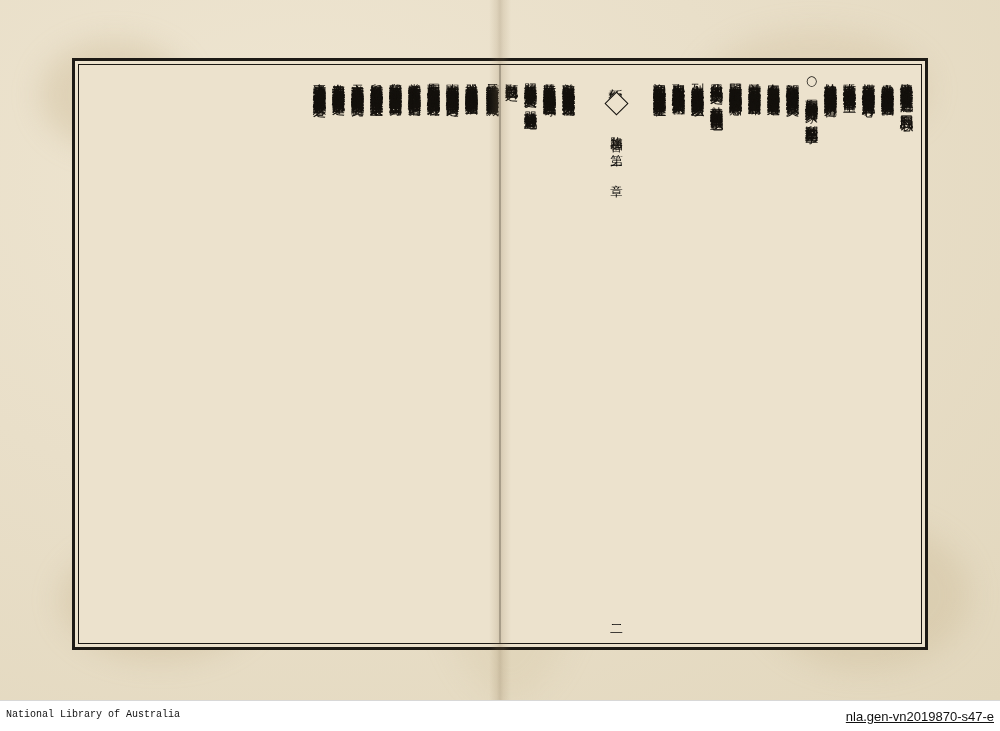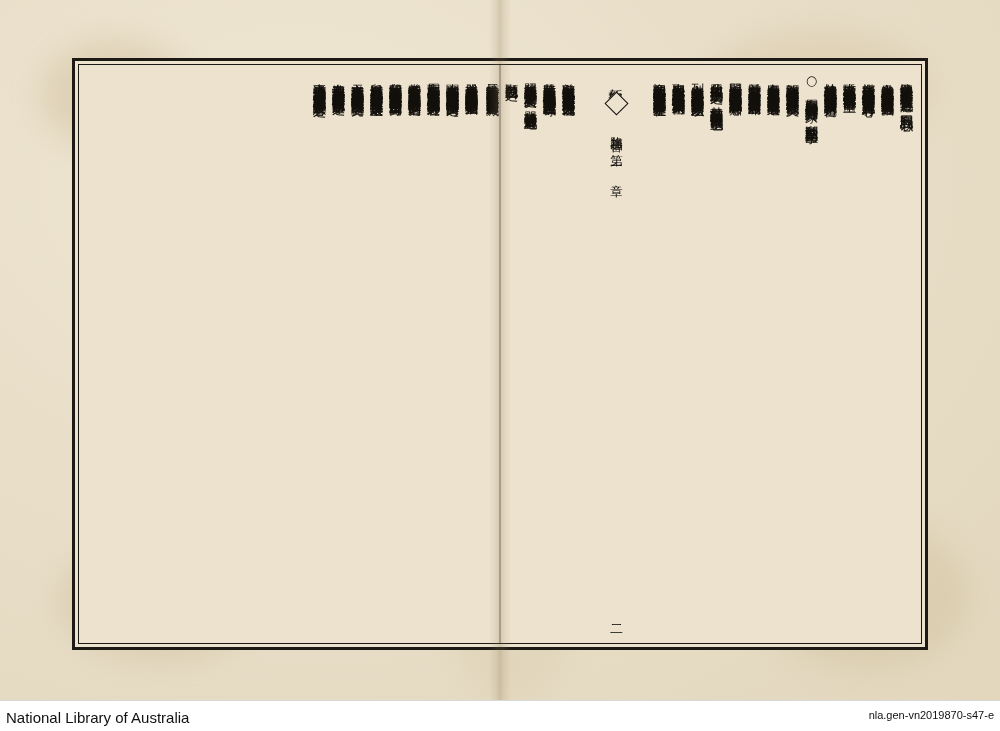--- a/index.html
+++ b/index.html
@@ -177,31 +177,32 @@
     top: 700px;
     width: 1000px;
     height: 31px;
     background: #ffffff;
     border-top: 1px solid #d8d8d8;
   }
   #footer .lib {
     position: absolute;
     left: 6px;
     top: 8px;
-    font-family: Liberation Sans, sans-serif;
-    font-size: 15px;
+    font-family: Liberation Mono, monospace;
+    font-size: 10px;
     color: #111;
   }
   #footer .nla {
     position: absolute;
     right: 6px;
     top: 8px;
     font-family: "Liberation Sans", sans-serif;
-    font-size: 11px;
+    font-size: 13px;
     color: #111;
+    text-decoration: underline;
   }
 </style>
 </head>
 <body>
 
 <div id="page">
 
   <div id="scan">
     <div class="blotch b1"></div>
     <div class="blotch b2"></div>

